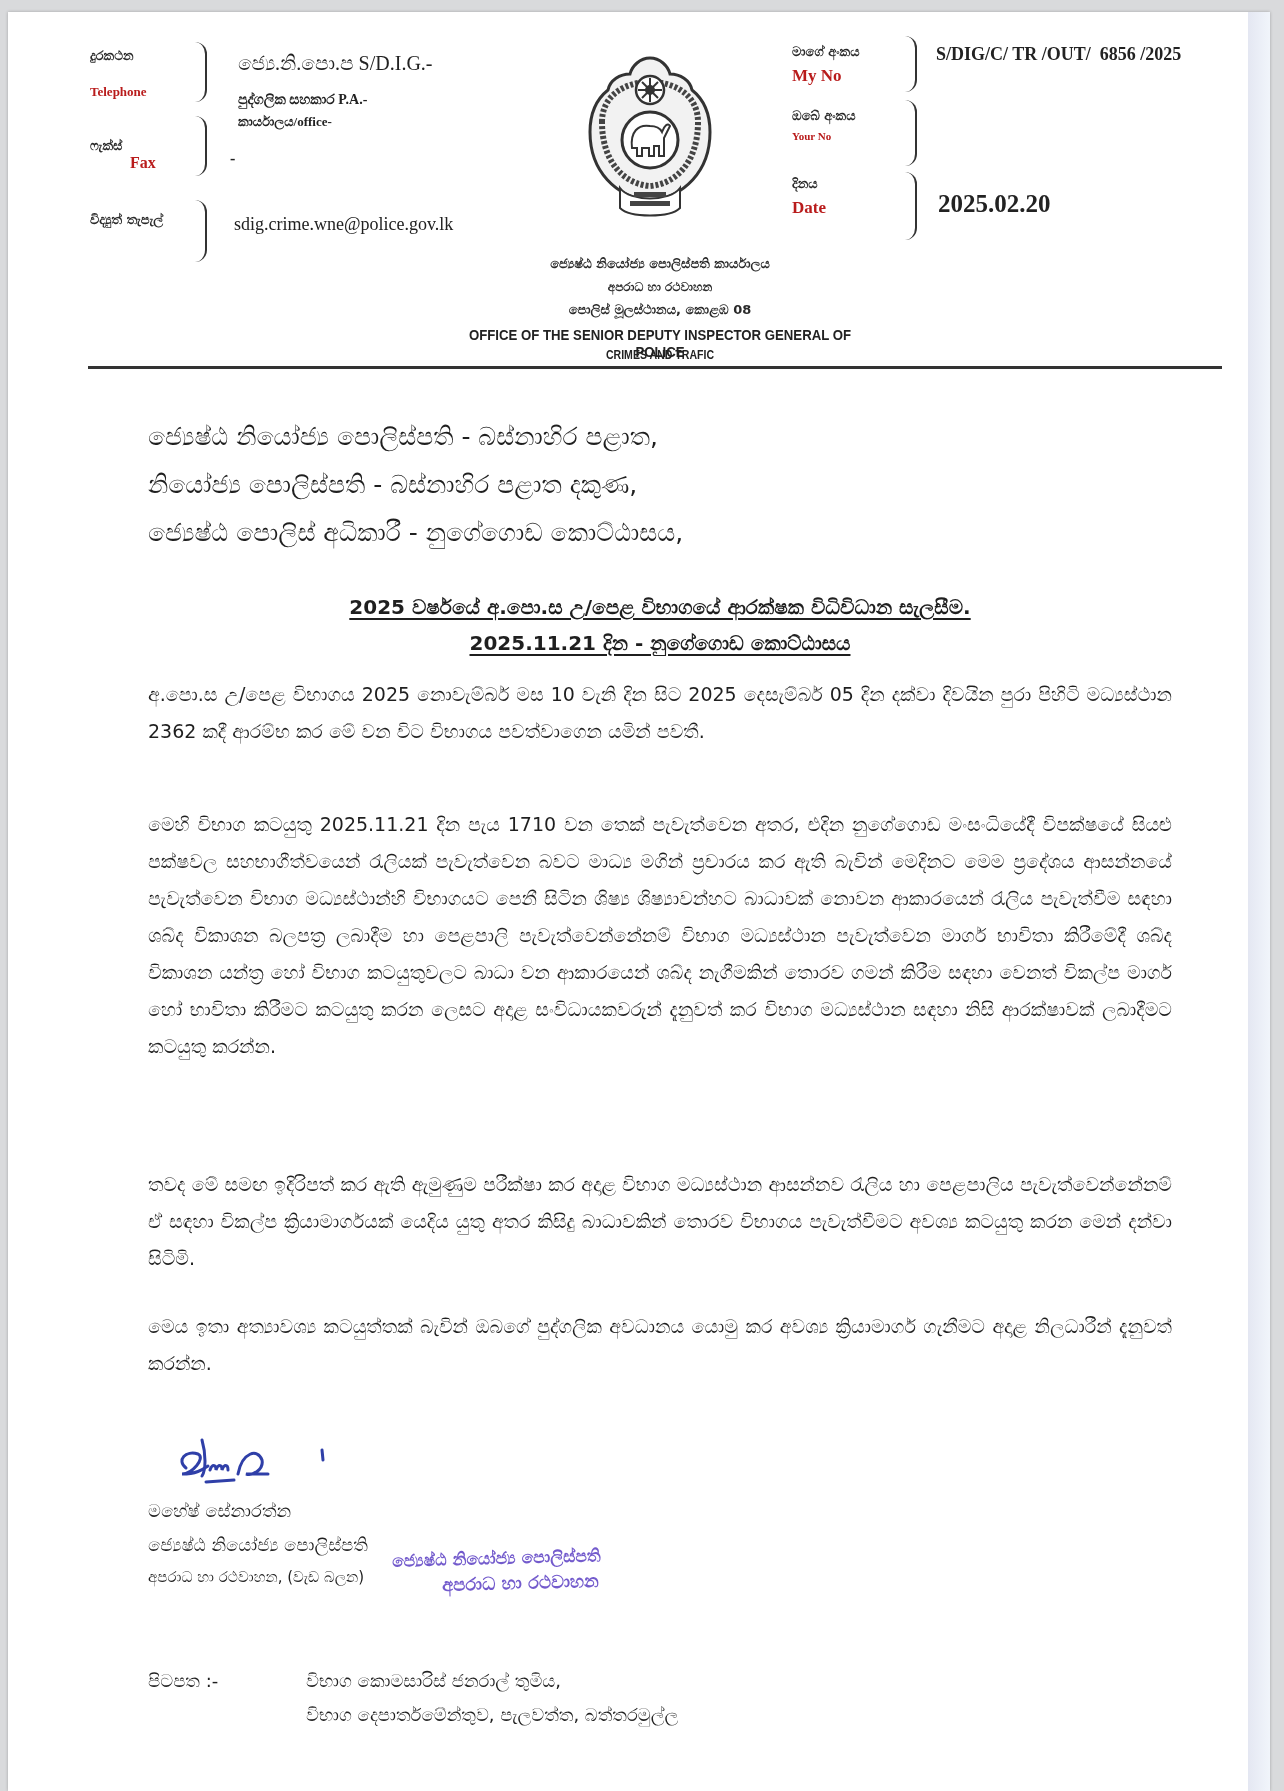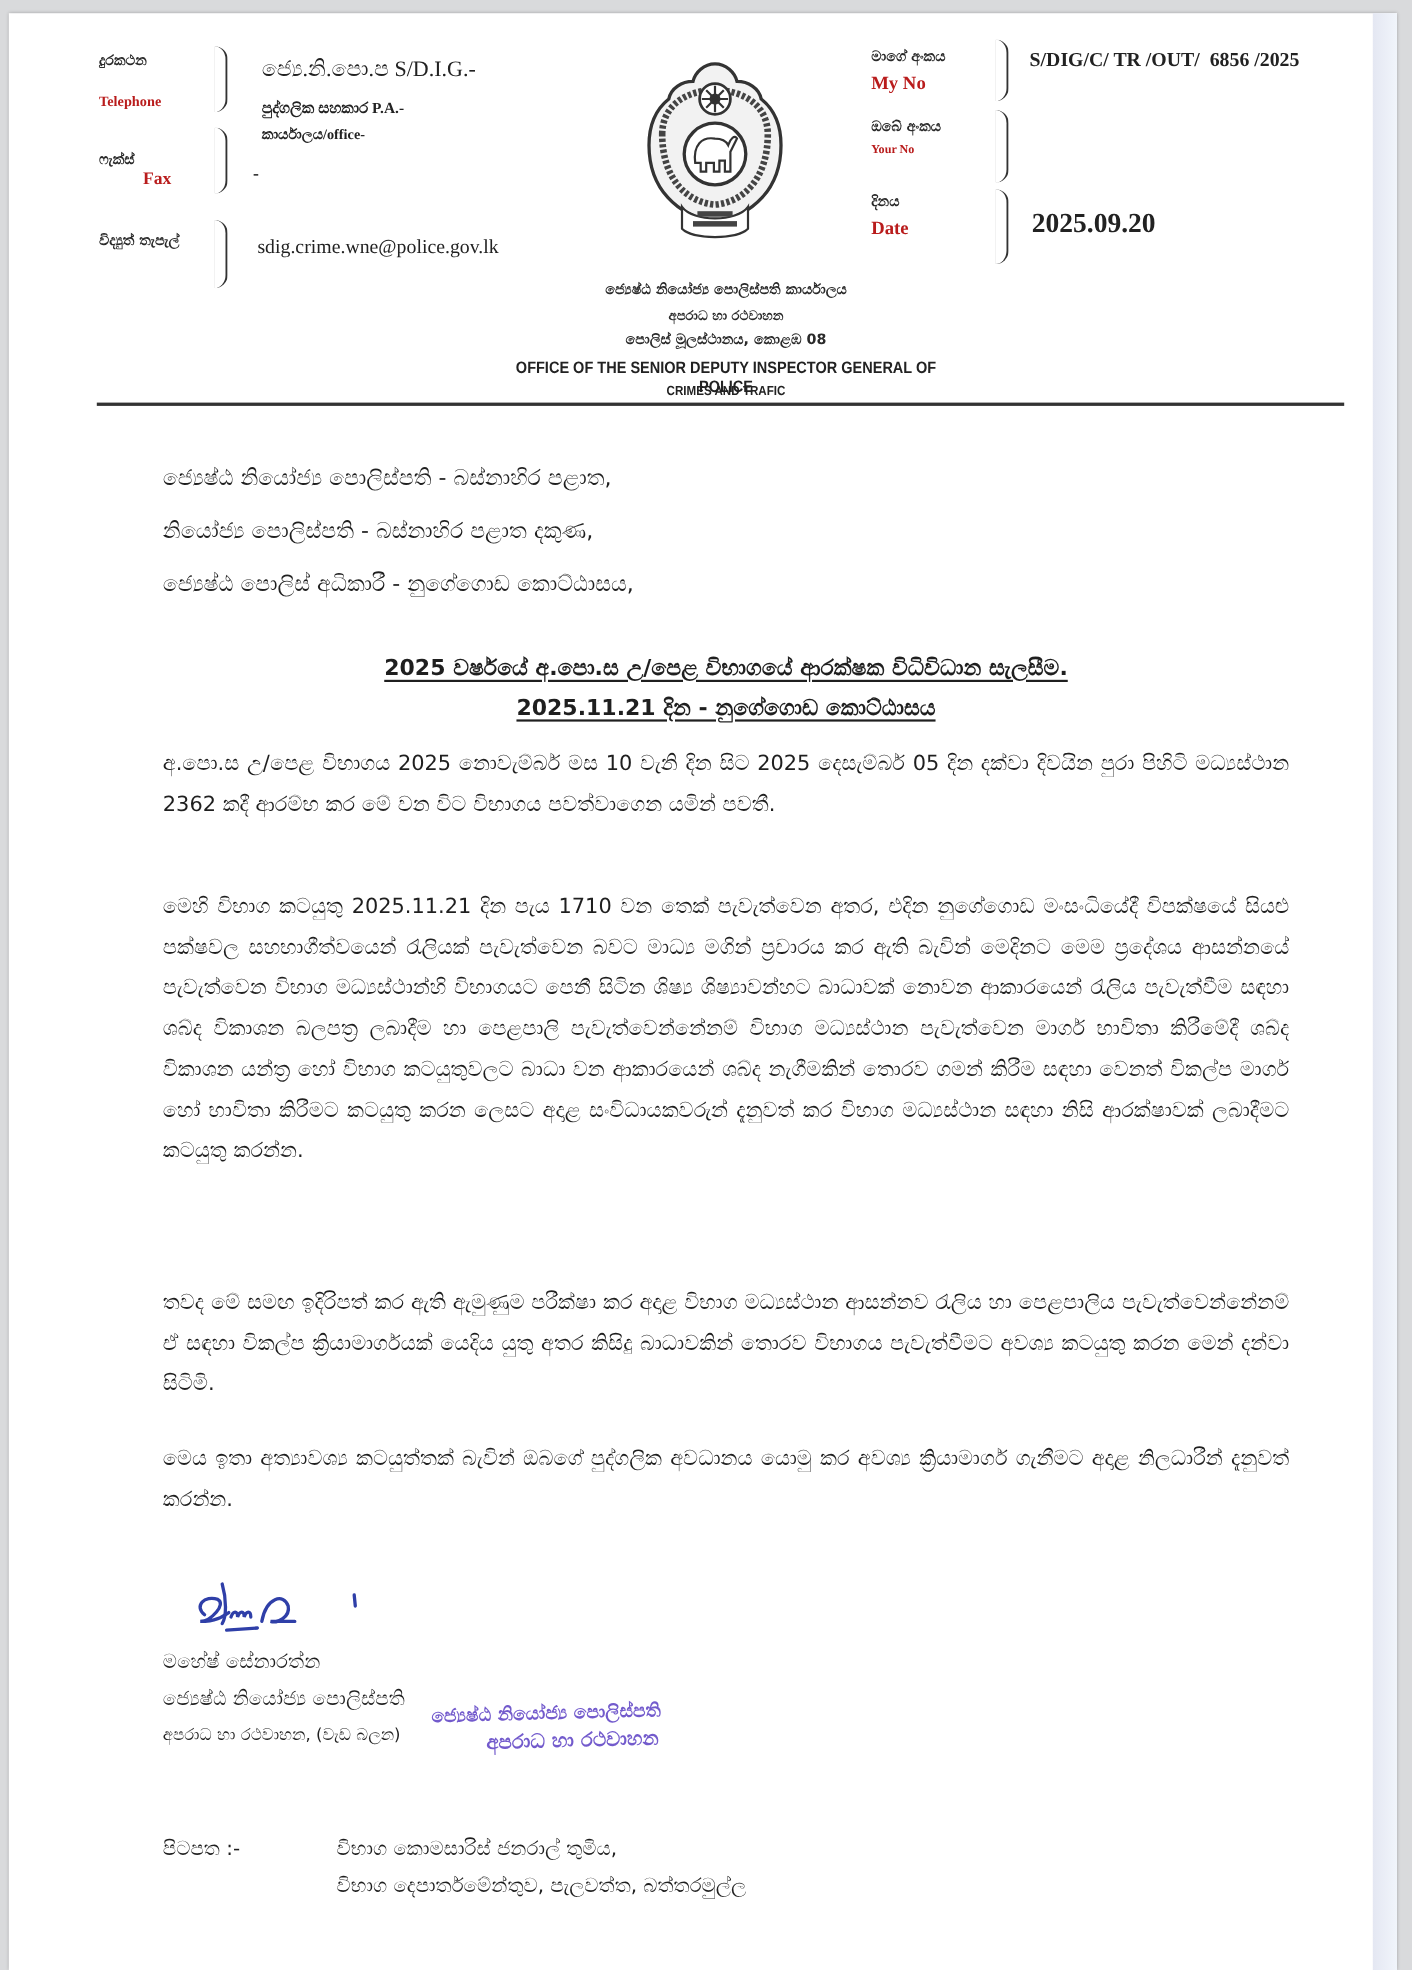--- a/index.html
+++ b/index.html
@@ -24,21 +24,21 @@
   .lbl-si { font-family: "DejaVu Sans", sans-serif; font-weight: bold; font-size: 13px; color: #2a2a2a; }
   .lbl-en { font-family: "Liberation Serif", serif; font-weight: bold; color: #b91c1c; }
   .brace {
     position: absolute; width: 10px;
     border-right: 2px solid #333;
     border-radius: 0 12px 12px 0;
   }
   .val { font-family: "Liberation Serif", serif; color: #222; }
   .hdr-center { position: absolute; left: 420px; width: 480px; text-align: center; }
   .divider { position: absolute; left: 88px; top: 366px; width: 1134px; height: 3px; background: #333; }
-  .si-text { font-family: "DejaVu Sans", sans-serif; font-size: 20px; color: #1f1f1f; }
+  .si-text { font-family: "DejaVu Sans", sans-serif; font-size: 25px; color: #1f1f1f; }
   .para {
     position: absolute; left: 148px; width: 1024px;
     font-family: "DejaVu Sans", sans-serif; font-size: 19px;
     line-height: 37px; text-align: justify; color: #1f1f1f;
   }
   .subject {
     position: absolute; left: 200px; width: 920px; text-align: center;
     font-family: "DejaVu Sans", sans-serif; font-weight: bold; font-size: 20px;
     line-height: 34px; color: #1f1f1f;
   }
@@ -96,21 +96,21 @@
 <div class="abs val" style="left:936px;top:44px;font-size:18px;font-weight:bold;white-space:pre;">S/DIG/C/ TR /OUT/  6856 /2025</div>
 
 <div class="abs lbl-si" style="left:792px;top:108px;">ඔබේ අංකය</div>
 <div class="abs lbl-en" style="left:792px;top:130px;font-size:11px;">Your No</div>
 <div class="brace" style="left:905px;top:100px;height:66px;"></div>
 <div class="abs val" style="left:936px;top:120px;font-size:18px;"></div>
 
 <div class="abs lbl-si" style="left:792px;top:176px;">දිනය</div>
 <div class="abs lbl-en" style="left:792px;top:198px;font-size:17px;">Date</div>
 <div class="brace" style="left:905px;top:172px;height:68px;"></div>
-<div class="abs val" style="left:938px;top:190px;font-size:25px;font-weight:bold;">2025.09.20</div>
+<div class="abs val" style="left:938px;top:190px;font-size:25px;font-weight:bold;">2025.02.20</div>
 
 <div class="hdr-center lbl-si" style="top:256px;font-size:13px;">ජ්‍යෙෂ්ඨ නියෝජ්‍ය පොලිස්පති කාර්යාලය</div>
 <div class="hdr-center lbl-si" style="top:280px;font-size:12px;">අපරාධ හා රථවාහන</div>
 <div class="hdr-center lbl-si" style="top:302px;font-size:13px;">පොලිස් මූලස්ථානය, කොළඹ 08</div>
 <div class="hdr-center" style="top:326px;font-family:'Liberation Sans',sans-serif;font-weight:bold;font-size:15px;transform:scaleX(0.88);color:#222;">OFFICE OF THE SENIOR DEPUTY INSPECTOR GENERAL OF POLICE</div>
 <div class="hdr-center" style="top:348px;font-family:'Liberation Sans',sans-serif;font-weight:bold;font-size:12px;transform:scaleX(0.88);color:#222;">CRIMES AND TRAFIC</div>
 <div class="divider"></div>
 
 <div class="abs si-text" style="left:148px;top:422px;">ජ්‍යෙෂ්ඨ නියෝජ්‍ය පොලිස්පති - බස්නාහිර පළාත,</div>
 <div class="abs si-text" style="left:148px;top:470px;">නියෝජ්‍ය පොලිස්පති - බස්නාහිර පළාත දකුණ,</div>

